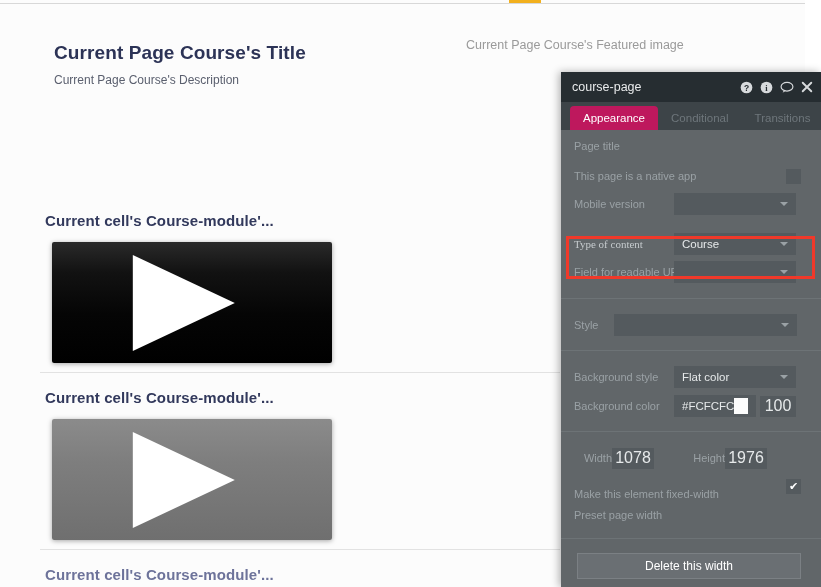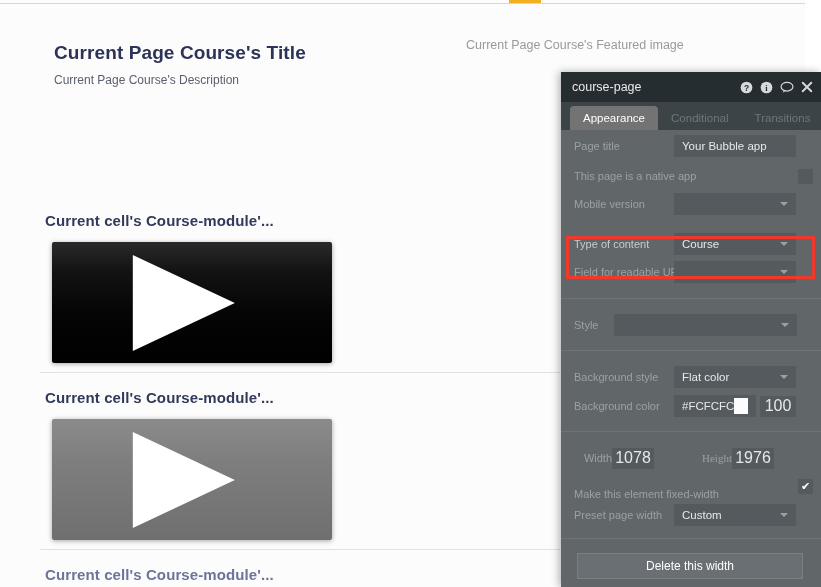--- a/index.html
+++ b/index.html
@@ -102,32 +102,32 @@
   .tabs {
     height:28px; background:#3d4448;
     display:flex; align-items:flex-end; padding-left:9px;
   }
   .tab {
     height:24px; padding:0 13px;
     display:flex; align-items:center;
     color:#6e767b; font-size:11.5px;
   }
   .tab.active {
-    background:#737373; color:#ffffff;
+    background:#be185d; color:#ffffff;
     border-radius:4px 4px 0 0;
   }
 
   .panel-body { position:relative; padding-top:0; }
 
   .row {
     position:relative;
     height:26px;
     margin: 0 0 0 0;
     display:flex; align-items:center;
-    padding-left:13px; padding-right:8px;
+    padding-left:13px; padding-right:20px;
   }
   .lbl { color:#9aa1a5; font-size:11px; white-space:nowrap; }
   .lbl.bright { color:#c6cbce; }
 
   .field {
     background:#545a5e;
     height:22px;
     display:flex; align-items:center;
     padding:0 8px;
     color:#e6e9ea; font-size:11.5px;
@@ -232,39 +232,38 @@
     <div class="tabs">
       <div class="tab active">Appearance</div>
       <div class="tab">Conditional</div>
       <div class="tab">Transitions</div>
     </div>
 
     <div class="panel-body">
 
       <div class="row" style="height:32px;">
         <span class="lbl" style="width:100px;">Page title</span>
-        <div class="field" style="width:122px;">Your Bubble app</div>
       </div>
 
       <div class="row" style="height:28px;">
         <span class="lbl" style="flex:1;">This page is a native app</span>
         <div class="checkbox"></div>
       </div>
 
       <div class="row" style="height:28px;">
         <span class="lbl" style="width:100px;">Mobile version</span>
         <div class="field" style="width:122px;">
           <span class="caret"></span>
         </div>
       </div>
 
       <div style="height:12px;"></div>
 
       <div class="row" style="height:28px;">
-        <span class="lbl bright" style="width:100px;">Type of content</span>
+        <span class="lbl bright" style="width:100px;font-family:Liberation Serif, serif;">Type of content</span>
         <div class="field" style="width:122px;">Course<span class="caret"></span>
         </div>
       </div>
 
       <div class="row" style="height:28px;">
         <span class="lbl" style="width:100px;">Field for readable URL</span>
         <div class="field" style="width:122px;">
           <span class="caret"></span>
         </div>
       </div>
@@ -299,33 +298,31 @@
         <div class="sm-field" style="width:36px; margin-left:4px;">100</div>
       </div>
 
       <div style="height:10px;"></div>
       <div class="divider"></div>
       <div style="height:12px;"></div>
 
       <div class="row" style="height:28px;text-align:right;">
         <span class="lbl" style="width:38px;">Width</span>
         <div class="sm-field" style="width:42px;">1078</div>
-        <span class="lbl" style="width:45px; margin-left:33px;font-family:Liberation Serif, serif;">Height</span>
+        <span class="lbl" style="width:45px; margin-left:26px;">Height</span>
         <div class="sm-field" style="width:42px;">1976</div>
       </div>
 
       <div class="row" style="height:28px;">
         <span class="lbl" style="flex:1;margin-top:15px;">Make this element fixed-width</span>
         <div class="checkbox">✔</div>
       </div>
 
       <div class="row" style="height:30px;">
         <span class="lbl" style="width:100px;">Preset page width</span>
-        <div class="field" style="width:122px;">Custom<span class="caret"></span>
-        </div>
       </div>
 
       <div style="height:8px;"></div>
       <div class="divider"></div>
       <div style="height:12px;"></div>
 
       <div class="row" style="height:30px; padding-left:16px;">
         <div class="delete-btn">Delete this width</div>
       </div>
 

